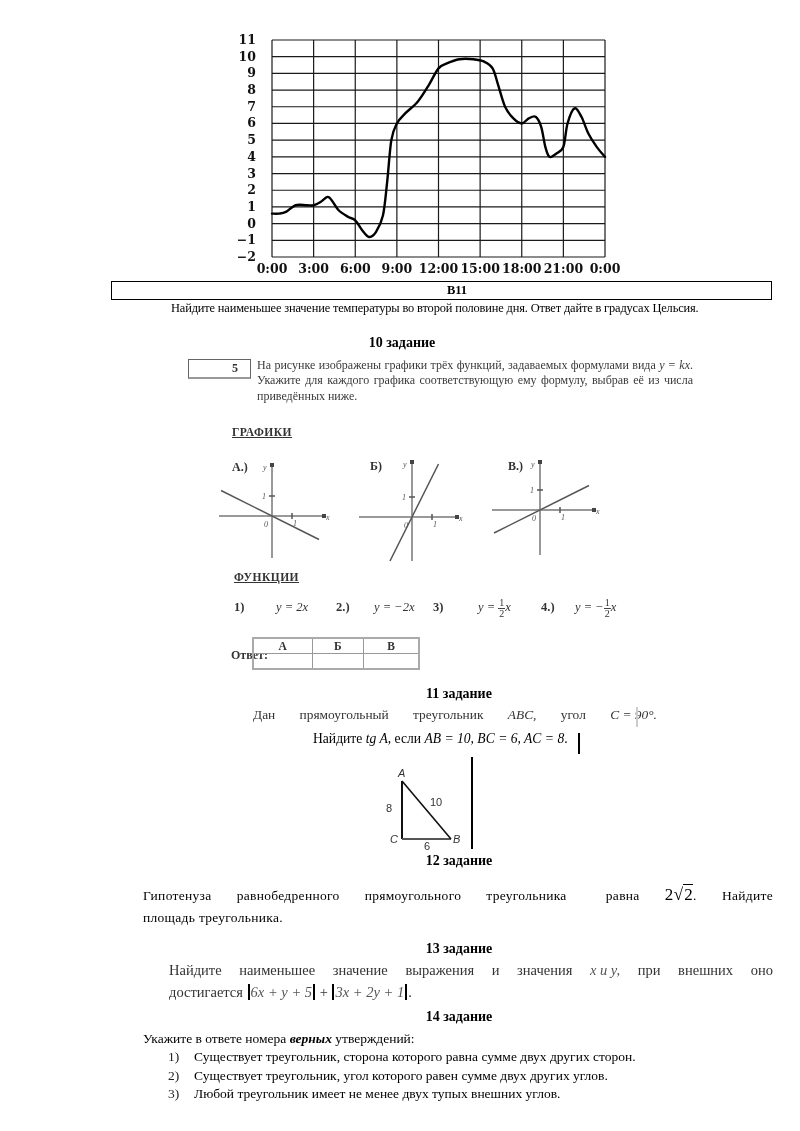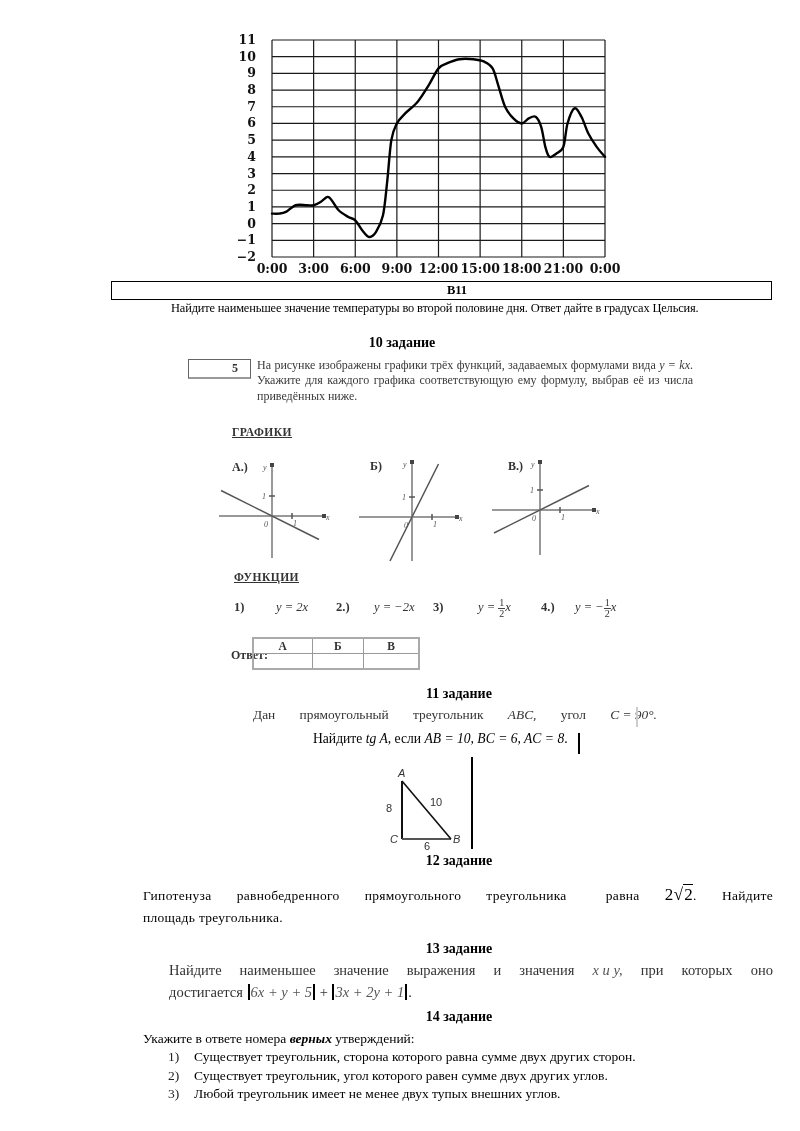--- a/index.html
+++ b/index.html
@@ -254,21 +254,21 @@
 <div class="abs t13-text">
   <div class="t13-line1">
     <span>Найдите</span>
     <span>наименьшее</span>
     <span>значение</span>
     <span>выражения</span>
     <span>и</span>
     <span>значения</span>
     <i>x и y,</i>
     <span>при</span>
-    <span>которых</span>
+    <span>внешних</span>
     <span>оно</span>
   </div>
   <div><span>достигается </span><span class="absbar"></span><i>6x + y + 5</i><span class="absbar"></span><span> + </span><span class="absbar"></span><i>3x + 2y + 1</i><span class="absbar"></span><span>.</span></div>
 </div>
 
 <div class="abs section-title" style="left:0;width:856px;top:1009px;">14 задание</div>
 <div class="abs t14-intro"><span>Укажите в ответе номера </span><b>верных</b><span> утверждений:</span></div>
 <div class="abs t14-list">
   <div class="t14-item">
       <span class="n">1)</span>

